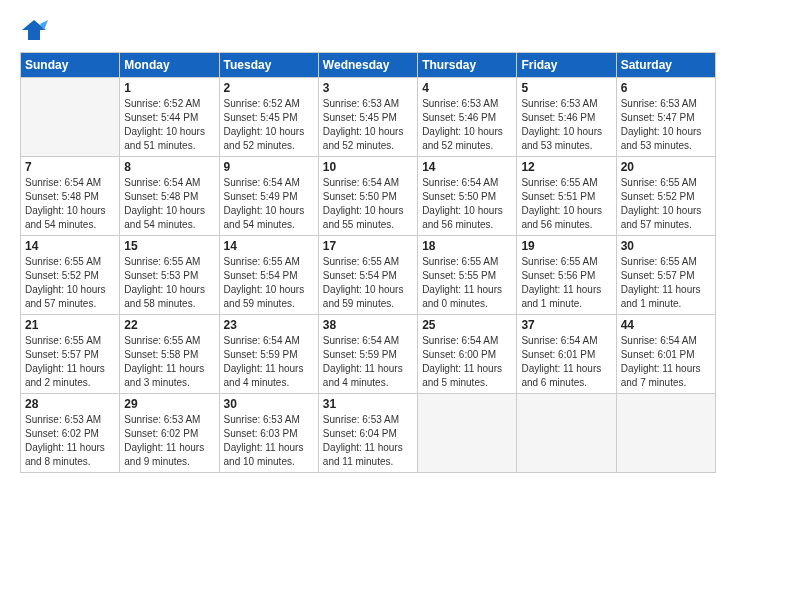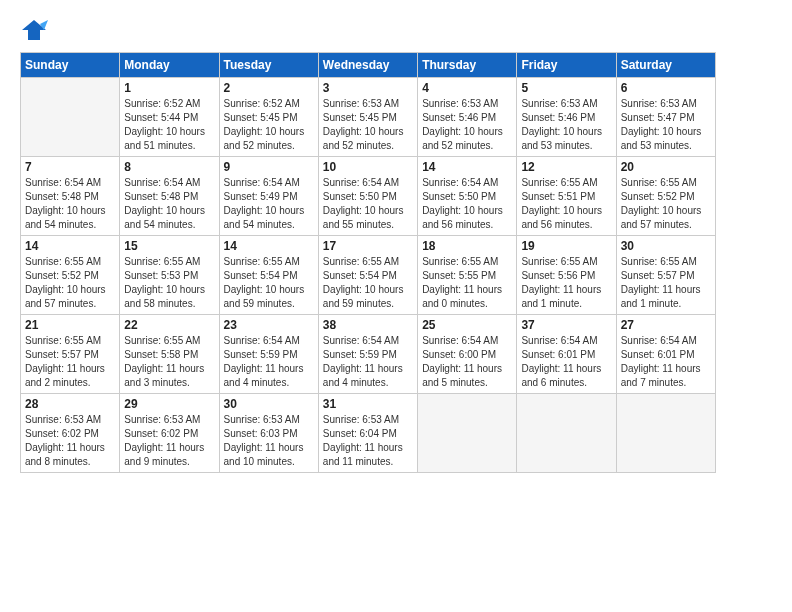--- a/index.html
+++ b/index.html
@@ -307,21 +307,21 @@
 and 5 minutes.</div>
           </td>
           <td>
             <span class="day-number">37</span>
             <div class="day-info" style="white-space: pre-line;">Sunrise: 6:54 AM
 Sunset: 6:01 PM
 Daylight: 11 hours
 and 6 minutes.</div>
           </td>
           <td>
-            <span class="day-number">27</span>
+            <span class="day-number">44</span>
             <div class="day-info" style="white-space: pre-line;">Sunrise: 6:54 AM
 Sunset: 6:01 PM
 Daylight: 11 hours
 and 7 minutes.</div>
           </td>
         </tr>
         <tr class="last-row">
           <td>
             <span class="day-number">28</span>
             <div class="day-info" style="white-space: pre-line;">Sunrise: 6:53 AM

